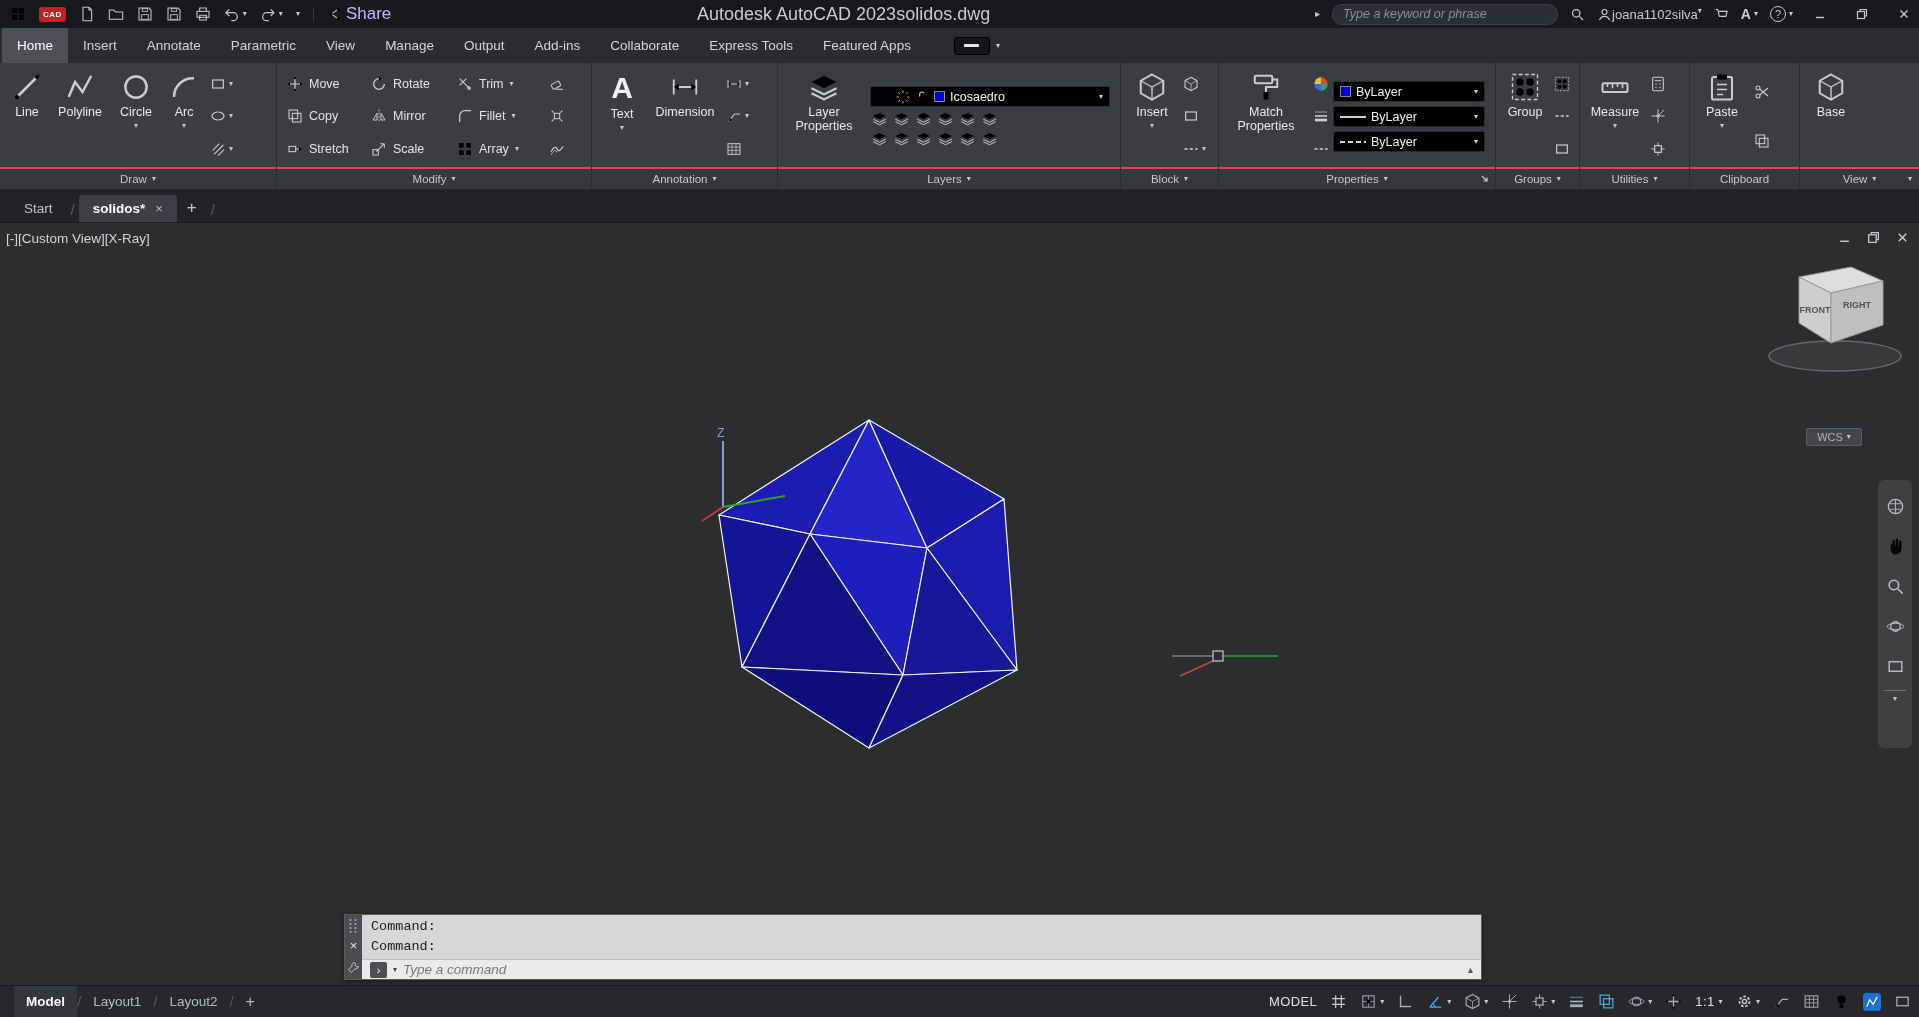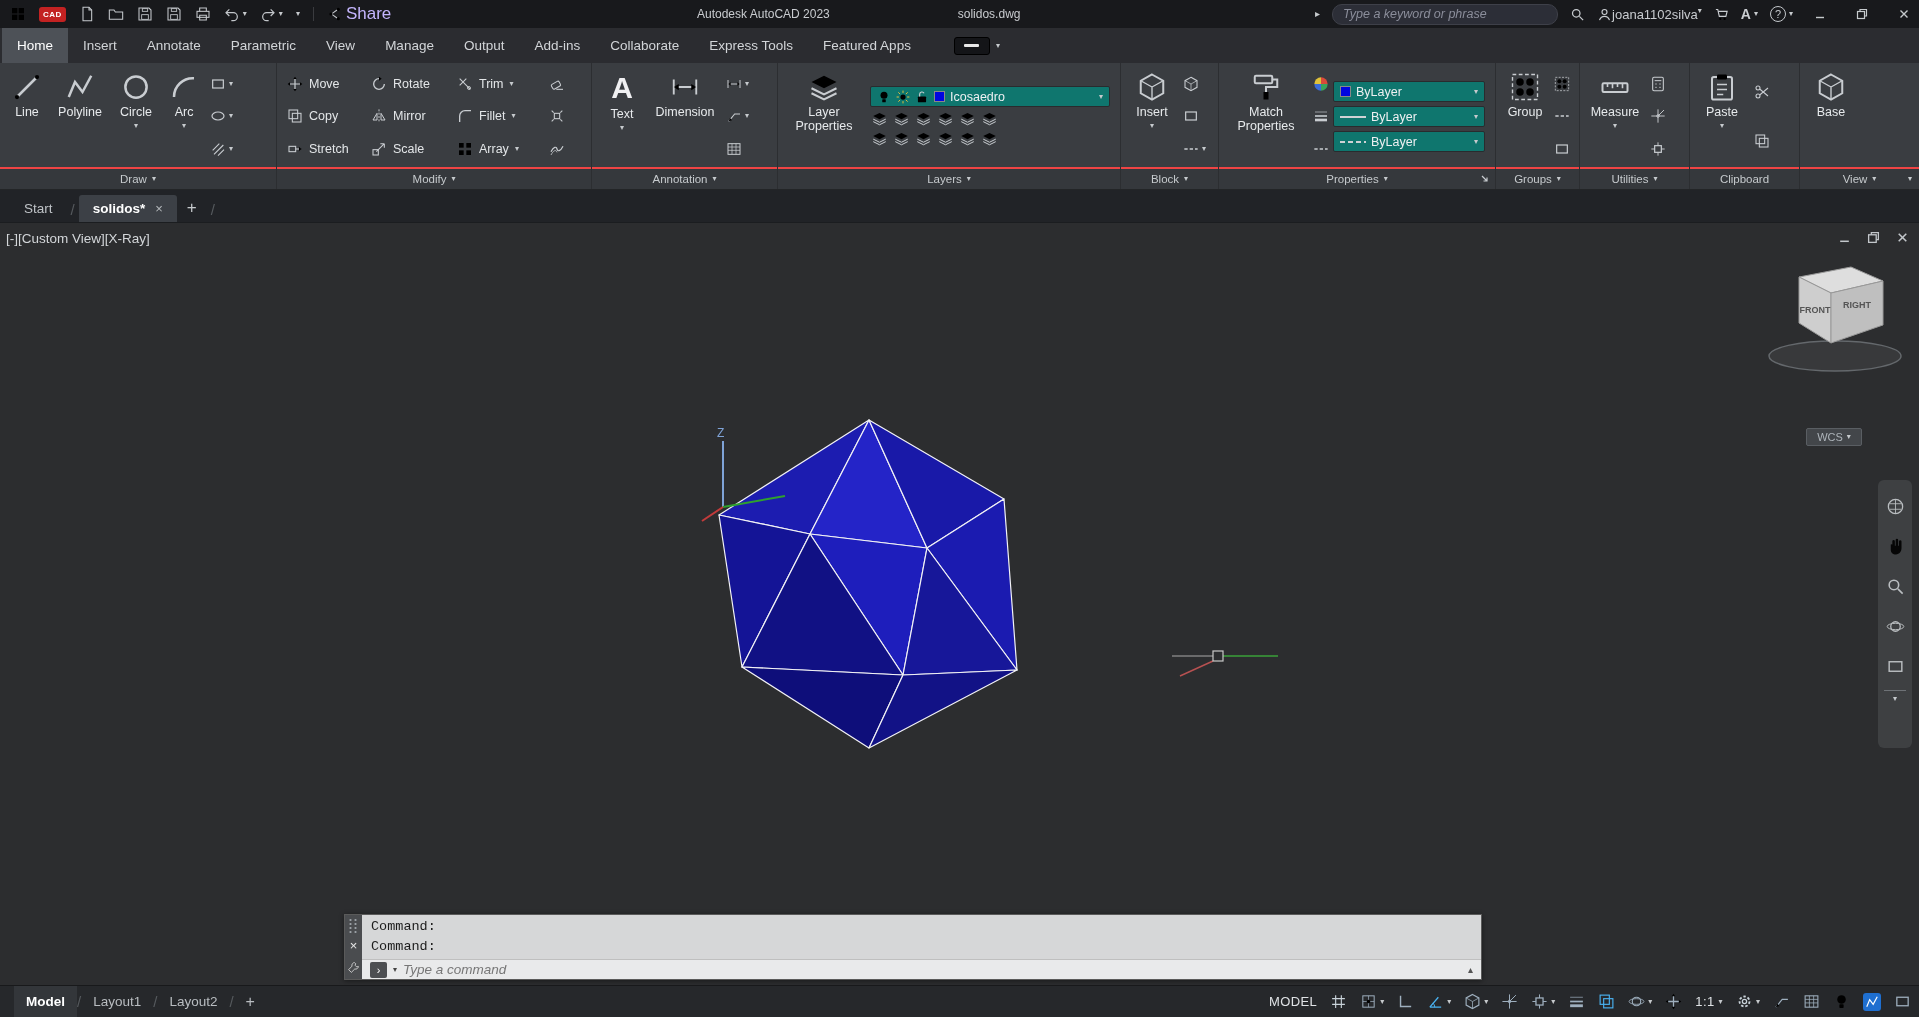--- a/index.html
+++ b/index.html
@@ -12,21 +12,21 @@
 .slash{color:#565a5e;font-size:15px}
 
 
 #titlebar{position:absolute;top:0;left:0;right:0;height:28px;background:#18191c;display:flex;align-items:center}
 .tb-left{display:flex;align-items:center;gap:13px;height:100%;padding-left:10px}
 .tb-left svg.ic{width:16px;height:16px;color:#c3c7cb}
 .cad-badge{background:#c32222;color:#fff;font-size:8px;font-weight:bold;padding:3px 4px;border-radius:3px;letter-spacing:.5px}
 .ibtn{display:flex;align-items:center;gap:3px;color:#c3c7cb;cursor:default}
 .tb-sep{width:1px;height:14px;background:#3a3b3f}
 .share-lbl{font-size:17px;color:#c4b5fd}
-.tb-title{position:absolute;left:697px;top:0;height:28px;display:flex;align-items:center;gap:128px;font-size:12px;color:#c9ccd0}
+.tb-title{position:absolute;left:697px;top:0;height:28px;display:flex;align-items:center;font-size:18px;color:#c9ccd0}
 .tb-right{position:absolute;right:0;top:0;height:28px;display:flex;align-items:center;gap:12px}
 .search{width:226px;height:21px;background:#2c2e37;border:1px solid #3e4049;border-radius:10px;display:flex;align-items:center;padding:0 10px}
 .search input{width:100%;background:none;border:none;outline:none;font:italic 12.5px "Liberation Sans",sans-serif;color:#9093a0}
 .search input::placeholder{color:#8b8e9b}
 .tb-user{display:flex;color:#c9ccd0;font-size:13px}
 .tb-a{font-weight:bold;font-size:14px;color:#c9ccd0}
 .tb-q{width:16px;height:16px;border:1.4px solid #c3c7cb;border-radius:50%;font-size:11px;display:flex;align-items:center;justify-content:center;color:#c3c7cb}
 .winbtn{width:30px;height:28px;display:flex;align-items:center;justify-content:center;color:#c6cacd}
 .winbtn svg.ic{width:12px;height:12px;color:#c6cacd}
 
@@ -46,21 +46,21 @@
 .bigbtn{display:flex;flex-direction:column;align-items:center;padding:6px 2px 0;gap:3px}
 .bigbtn .lbl{font-size:12.5px;color:#e7eaec;text-align:center;line-height:1.15}
 .bigbtn svg.ic{width:30px;height:30px}
 .Aicon{font-size:30px;font-weight:bold;color:#f0f0f2;line-height:32px;height:32px}
 .mcol{display:flex;flex-direction:column;justify-content:space-around;padding:2px 0}
 .brow{display:flex;align-items:center;gap:6px;height:25px;padding:0 6px;font-size:12.5px;color:#e3e6e8}
 .brow svg.ic{width:16px;height:16px}
 .minicol{display:flex;flex-direction:column;justify-content:space-around;padding:2px 4px}
 .mini{display:flex;align-items:center;gap:3px}
 .mini svg.ic{width:16px;height:16px}
-.combo{height:21px;background:#0f766e;border:1px solid #292b2e;border-radius:2px;display:flex;align-items:center;gap:5px;padding:0 6px;font-size:12.5px;color:#eef0f2}
+.combo{height:21px;background:#000000;border:1px solid #292b2e;border-radius:2px;display:flex;align-items:center;gap:5px;padding:0 6px;font-size:12.5px;color:#eef0f2}
 .combo svg.ic{width:14px;height:14px}
 .swatch{width:11px;height:11px;background:#0006df;border:1px solid #888;flex:none}
 .lsample{width:26px;height:2px;background:#cfd2d5;flex:none}
 .lsample.dashed{background:repeating-linear-gradient(90deg,#cfd2d5 0 5px,transparent 5px 8px);height:2px}
 .lcol{display:flex;flex-direction:column;gap:3px;padding:2px 4px;justify-content:center}
 .lrow{display:flex;gap:7px;padding:1px 2px}
 .lrow svg.ic{width:15px;height:15px}
 .ddcol{display:flex;flex-direction:column;gap:4px;justify-content:center}
 
 

